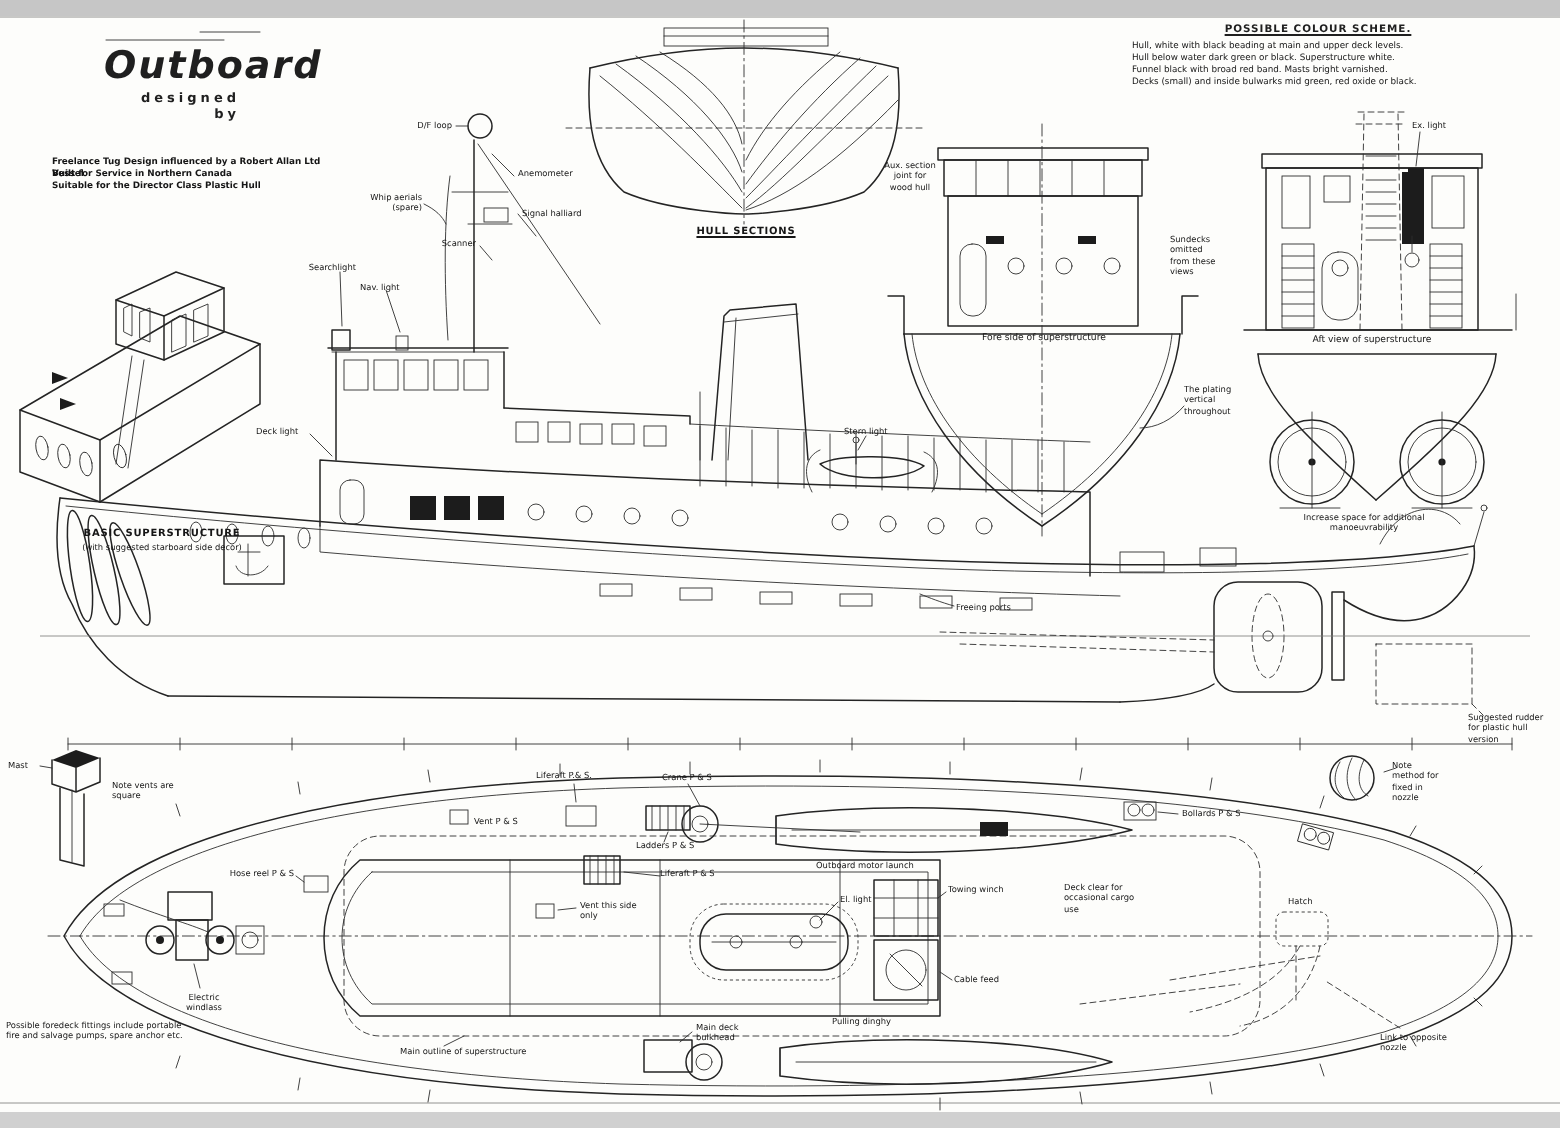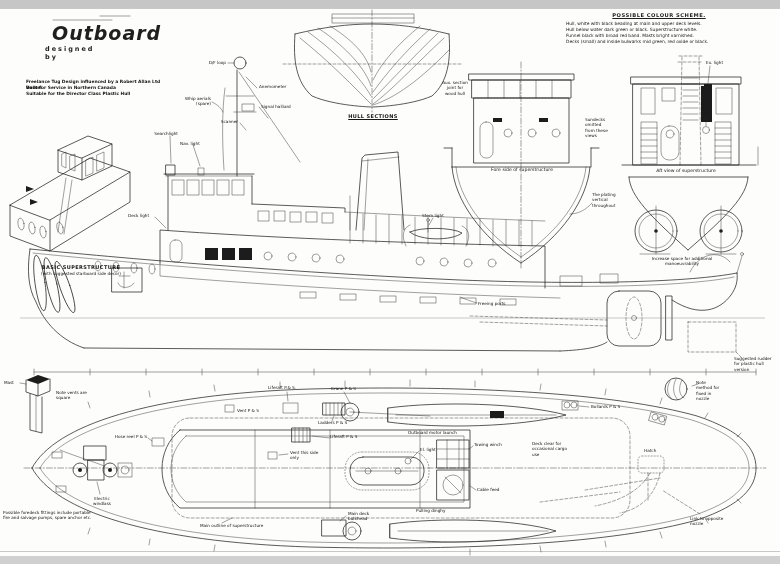--- a/index.html
+++ b/index.html
@@ -356,21 +356,21 @@
       <path class="s2" d="M419,451 L410,460"></path>
       <path class="s2" d="M473,446 L469,449"></path>
       <path class="s2" d="M476,490 L470,486"></path>
       <path class="s2" d="M346,516 L340,521"></path>
       <path class="s2" d="M589,407 L579,406"></path>
       <path class="s2" d="M222,523 L232,518"></path>
     </g>
   </svg>
 
   <div class="tb-title" style="left:52px;top:22px;width:72px;text-align:center;">Outboard</div>
-  <div class="tb-by" style="left:45px;top:45px;width:64px;text-align:left;position:absolute;">designed  by</div>
+  <div class="tb-by" style="left:56px;top:45px;width:64px;text-align:right;position:absolute;">designed  by</div>
   <div class="lbl t44" style="left:26px;top:79px;width:150px;font-weight:700;">Freelance Tug Design  influenced  by  a  Robert  Allan  Ltd  Vessel</div>
   <div class="lbl t44" style="left:26px;top:85px;width:150px;font-weight:700;">Built for Service in Northern Canada</div>
   <div class="lbl t44" style="left:26px;top:91px;width:150px;font-weight:700;">Suitable for the Director Class Plastic Hull</div>
 
   <div class="cs-head" style="left:594px;top:12px;width:130px;text-align:center;">POSSIBLE  COLOUR  SCHEME.</div>
   <div class="lbl t44" style="left:566px;top:21px;width:200px;">Hull, white with black beading at main and upper deck levels.</div>
   <div class="lbl t44" style="left:566px;top:27px;width:200px;">Hull below water dark green or black.  Superstructure white.</div>
   <div class="lbl t44" style="left:566px;top:33px;width:200px;">Funnel black with broad red band.  Masts bright varnished.</div>
   <div class="lbl t44" style="left:566px;top:39px;width:200px;">Decks (small) and inside bulwarks mid green, red oxide or black.</div>
 

